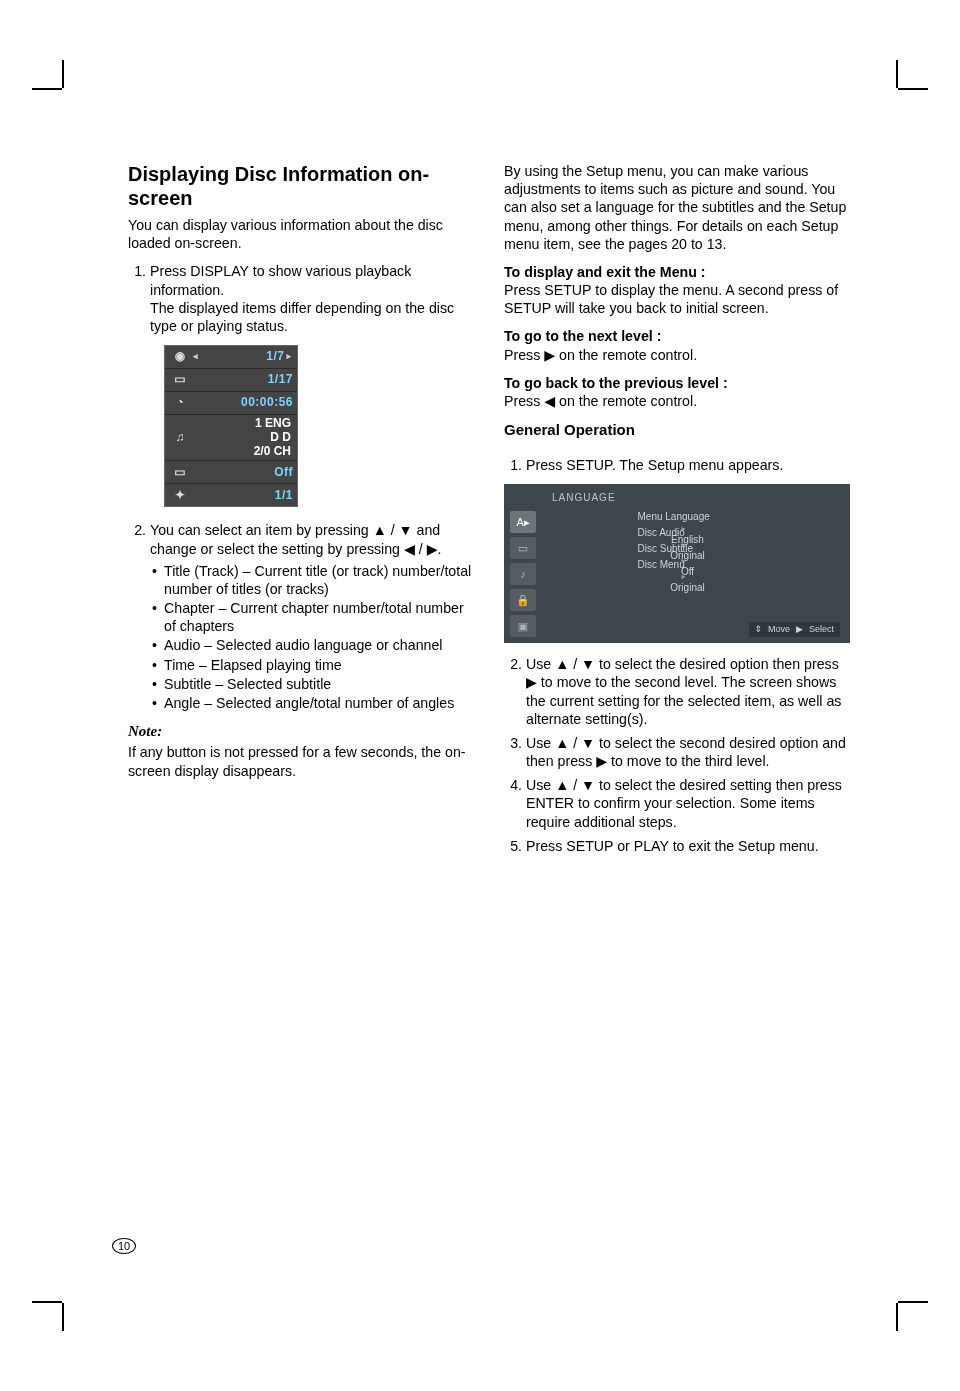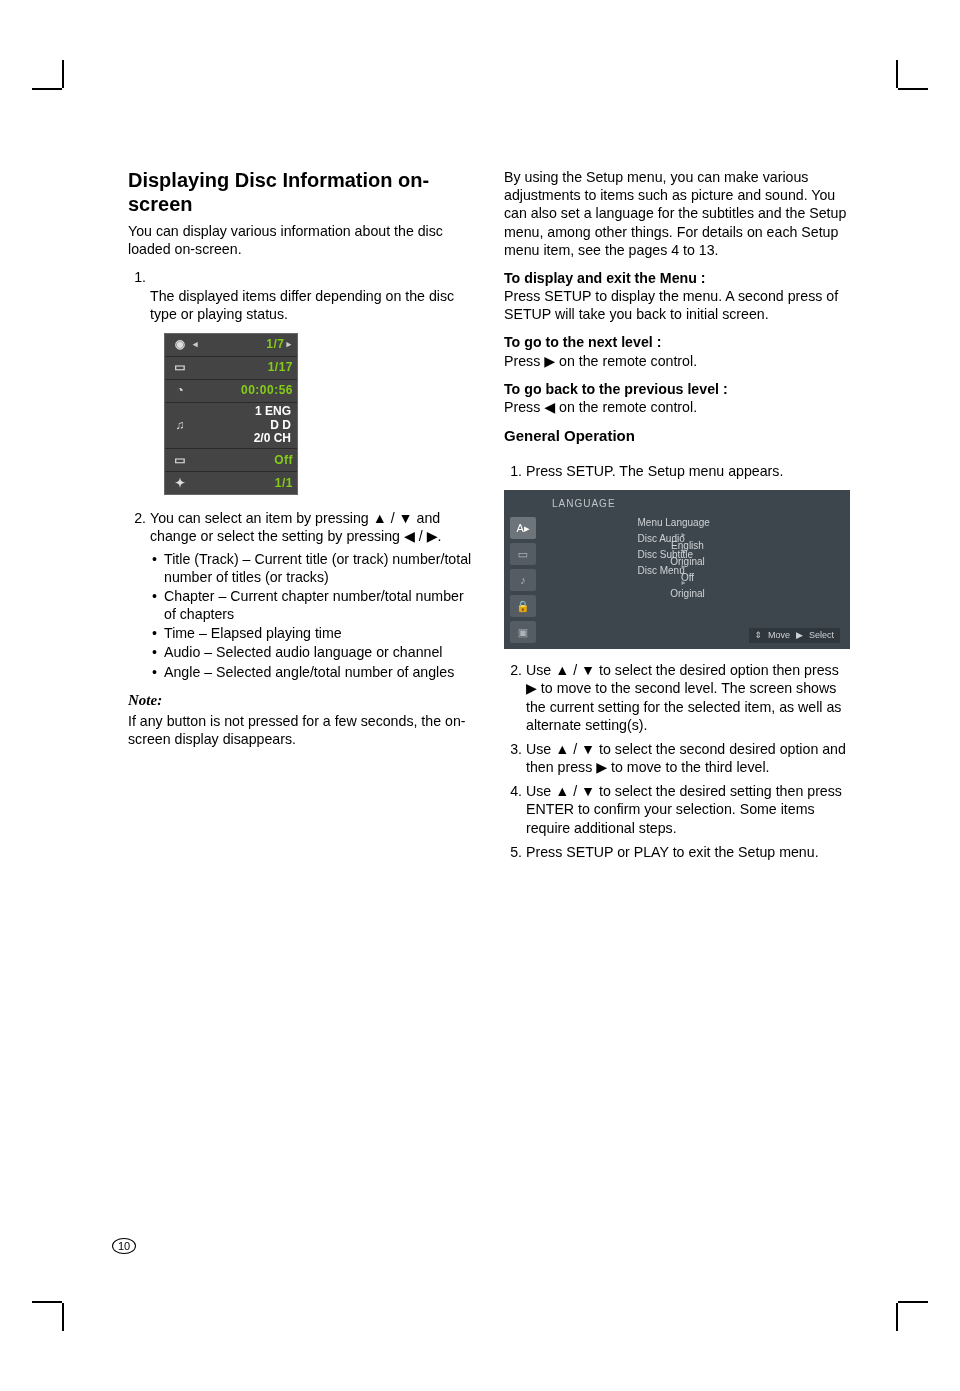--- a/index.html
+++ b/index.html
@@ -8,39 +8,39 @@
   .crop { position: absolute; background: #000; }
   .crop.tl-v { left: 62px; top: 60px; width: 2px; height: 28px; }
   .crop.tl-h { left: 32px; top: 88px; width: 30px; height: 2px; }
   .crop.tr-v { right: 62px; top: 60px; width: 2px; height: 28px; }
   .crop.tr-h { right: 32px; top: 88px; width: 30px; height: 2px; }
   .crop.bl-v { left: 62px; bottom: 60px; width: 2px; height: 28px; }
   .crop.bl-h { left: 32px; bottom: 88px; width: 30px; height: 2px; }
   .crop.br-v { right: 62px; bottom: 60px; width: 2px; height: 28px; }
   .crop.br-h { right: 32px; bottom: 88px; width: 30px; height: 2px; }
 
-  .content { position: absolute; left: 128px; top: 168px; width: 722px; display: flex; gap: 30px; }
+  .content { position: absolute; left: 128px; top: 162px; width: 722px; display: flex; gap: 30px; }
   .col { flex: 1 1 0; font-size: 14.2px; line-height: 1.28; }
   h2.section { font-size: 20px; font-weight: bold; margin-bottom: 6px; line-height: 1.2; }
   .col p { margin-bottom: 10px; }
   ol.num { list-style: decimal; padding-left: 22px; margin-bottom: 10px; }
   ol.num > li { margin-bottom: 6px; }
   ul.bullets { list-style: none; padding-left: 14px; margin-top: 4px; }
   ul.bullets li::before { content: "\2022"; display: inline-block; width: 12px; margin-left: -12px; }
   ul.bullets li { margin-bottom: 1px; }
   .bold { font-weight: bold; }
   .note-label { font-family: Georgia, "Times New Roman", serif; font-style: italic; font-weight: bold; font-size: 15px; margin-bottom: 2px; }
   .sub-h { font-weight: bold; margin-top: 6px; margin-bottom: 17px; font-size: 15px; }
 
   
   .osd { width: 134px; margin: 8px 0 14px 36px; border: 1px solid #666; background: #444; color: #fff; font-family: Arial, sans-serif; font-weight: bold; font-size: 12px; }
   .osd-row { display: flex; align-items: center; border-bottom: 1px solid #2a2a2a; padding: 2px 4px; min-height: 22px; }
   .osd-row:last-child { border-bottom: none; }
   .osd-icon { width: 22px; height: 18px; display: flex; align-items: center; justify-content: center; color: #ddd; }
-  .osd-val { flex: 1; text-align: right; color: #84cc16; letter-spacing: 0.5px; }
+  .osd-val { flex: 1; text-align: right; color: #7dd3fc; letter-spacing: 0.5px; }
   .osd-tri { font-size: 9px; color: #ccc; padding: 0 2px; }
   .osd-audio { flex-direction: column; align-items: flex-end; padding: 2px 6px 2px 26px; position: relative; line-height: 1.15; }
   .osd-audio .osd-icon { position: absolute; left: 4px; top: 50%; transform: translateY(-50%); }
 
   
   .setup { width: 100%; margin: 8px 0 12px 0; background: #3e464d; color: #cfd3d6; font-size: 10px; font-family: Arial, sans-serif; padding: 6px 25px 6px 6px; position: relative; }
   .setup-header { font-size: 10px; letter-spacing: 1px; color: #bfc4c7; margin: 2px 0 6px 42px; }
   .setup-body { display: flex; gap: 10px; }
   .setup-tabs { width: 30px; display: flex; flex-direction: column; gap: 4px; }
   .tab { width: 26px; height: 22px; background: #555c63; border-radius: 2px; display: flex; align-items: center; justify-content: center; font-size: 11px; color: #aeb3b7; }
@@ -68,21 +68,21 @@
   <div class="crop br-h"></div>
 
   <div class="content">
 
     <div class="col">
       <h2 class="section">Displaying Disc Information on-screen</h2>
       <p>You can display various information about the disc loaded on-screen.</p>
 
       <ol class="num">
         <li>
-          <br>
+          <span>Press DISPLAY to show various playback information.</span><br>
           <span>The displayed items differ depending on the disc type or playing status.</span>
         </li>
       </ol>
 
       <div class="osd">
         <div class="osd-row">
           <span class="osd-icon">◉</span>
           <span class="osd-tri">◂</span>
           <span class="osd-val">1/7</span>
           <span class="osd-tri">▸</span>
@@ -110,33 +110,34 @@
           <span class="osd-val">1/1</span>
         </div>
       </div>
 
       <ol class="num" start="2">
         <li>
           <span>You can select an item by pressing ▲ / ▼ and change or select the setting by pressing ◀ / ▶.</span>
           <ul class="bullets">
             <li>Title (Track) – Current title (or track) number/total number of titles (or tracks)</li>
             <li>Chapter – Current chapter number/total number of chapters</li>
+            <li>Audio – Selected audio language or channel</li>
             <li>Time – Elapsed playing time</li>
-            <li>Audio – Selected audio language or channel</li>
+            <li>Subtitle – Selected subtitle</li>
             <li>Angle – Selected angle/total number of angles</li>
           </ul>
         </li>
       </ol>
 
       <div class="note-label">Note:</div>
       <p>If any button is not pressed for a few seconds, the on-screen display disappears.</p>
     </div>
 
     <div class="col">
-      <p>By using the Setup menu, you can make various adjustments to items such as picture and sound. You can also set a language for the subtitles and the Setup menu, among other things. For details on each Setup menu item, see the pages 4 to 13.</p>
+      <p>By using the Setup menu, you can make various adjustments to items such as picture and sound. You can also set a language for the subtitles and the Setup menu, among other things. For details on each Setup menu item, see the pages 20 to 13.</p>
 
       <p>
         <span class="bold">To display and exit the Menu :</span><br>
         <span>Press SETUP to display the menu. A second press of SETUP will take you back to initial screen.</span>
       </p>
       <p>
         <span class="bold">To go to the next level :</span><br>
         <span>Press ▶ on the remote control.</span>
       </p>
       <p>

